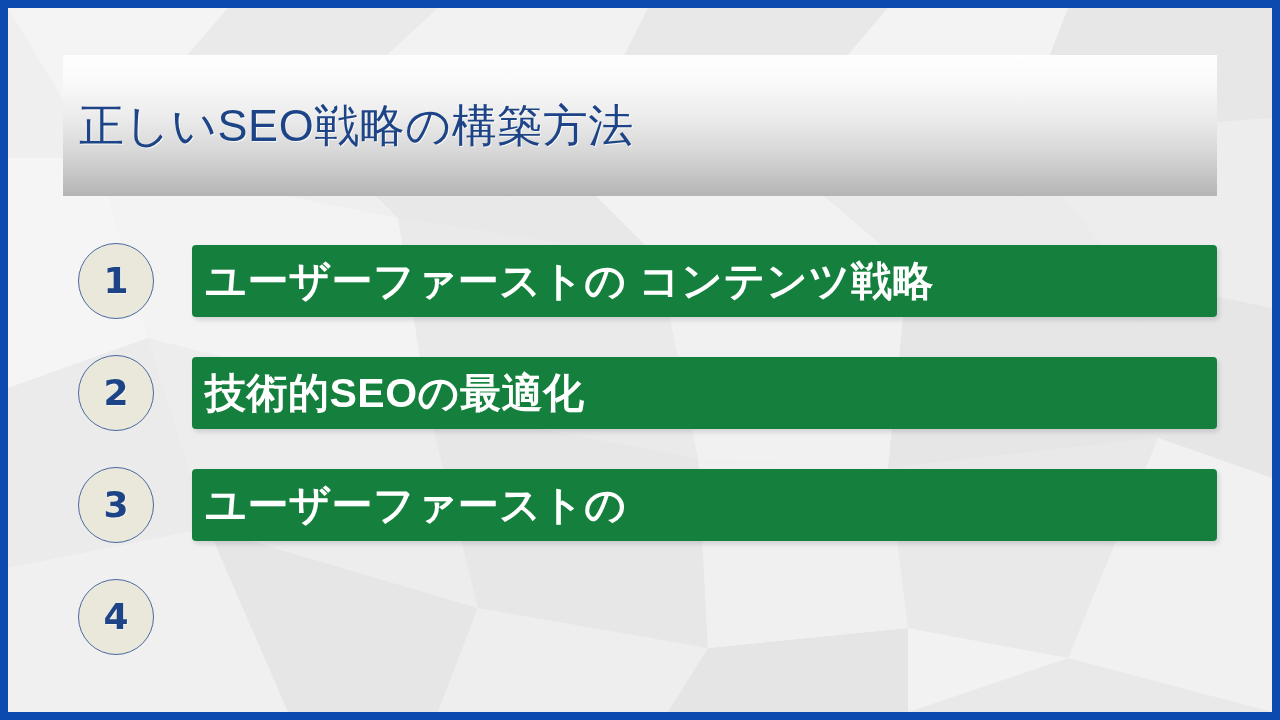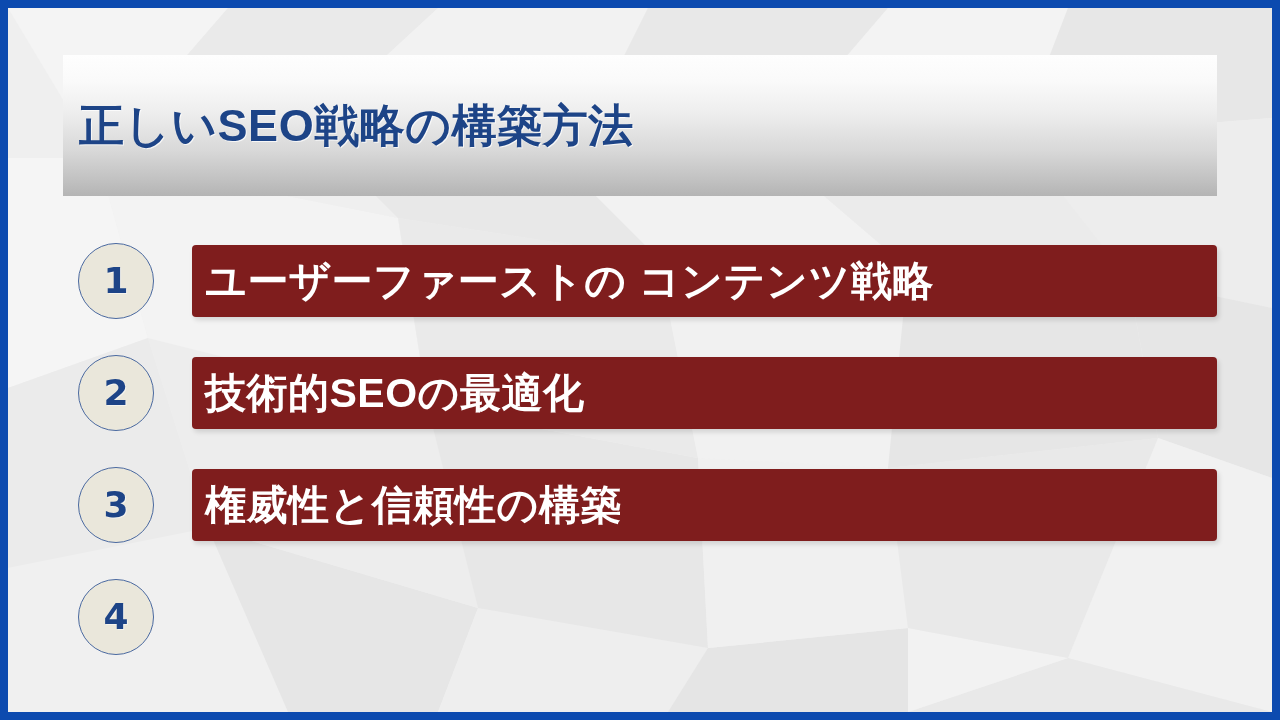--- a/index.html
+++ b/index.html
@@ -48,21 +48,21 @@
                 #D8D8D8 68%,
                 #C2C2C2 88%,
                 #B4B4B4 100%);
     display: flex;
     align-items: center;
     box-sizing: border-box;
     padding-left: 16px;
   }
   #title-text {
     font-size: 45px;
-    font-weight: bold;
+    font-weight: normal;
     color: #1D4487;
     letter-spacing: 0.5px;
     line-height: 1;
     text-shadow: 1px 1px 0 rgba(255,255,255,0.75);
     white-space: nowrap;
   }
   
   #item-list {
     position: absolute;
     left: 0;
@@ -97,21 +97,21 @@
     color: #1D4487;
     line-height: 1;
     text-shadow: 1px 1px 0 rgba(255,255,255,0.5);
   }
   .item-bar {
     position: absolute;
     left: 184px;
     top: 2px;
     width: 1025px;
     height: 72px;
-    background: #7f1d1d;
+    background: #15803d;
     border-radius: 4px;
     box-shadow: 2px 3px 5px rgba(0,0,0,0.13);
     display: flex;
     align-items: center;
     box-sizing: border-box;
     padding-left: 13px;
   }
   .item-label {
     font-size: 41px;
     font-weight: bold;
@@ -183,21 +183,21 @@
         <div class="item-bar">
           <span class="item-label">技術的SEOの最適化</span>
         </div>
       </div>
 
       <div class="item-row" style="top:459px;">
         <div class="item-number-circle">
           <span class="item-number">3</span>
         </div>
         <div class="item-bar">
-          <span class="item-label">権威性と信頼性の構築</span>
+          <span class="item-label">ユーザーファーストの</span>
         </div>
       </div>
 
       <div class="item-row" style="top:571px;">
         <div class="item-number-circle">
           <span class="item-number">4</span>
         </div>
       </div>
 
     </div>

